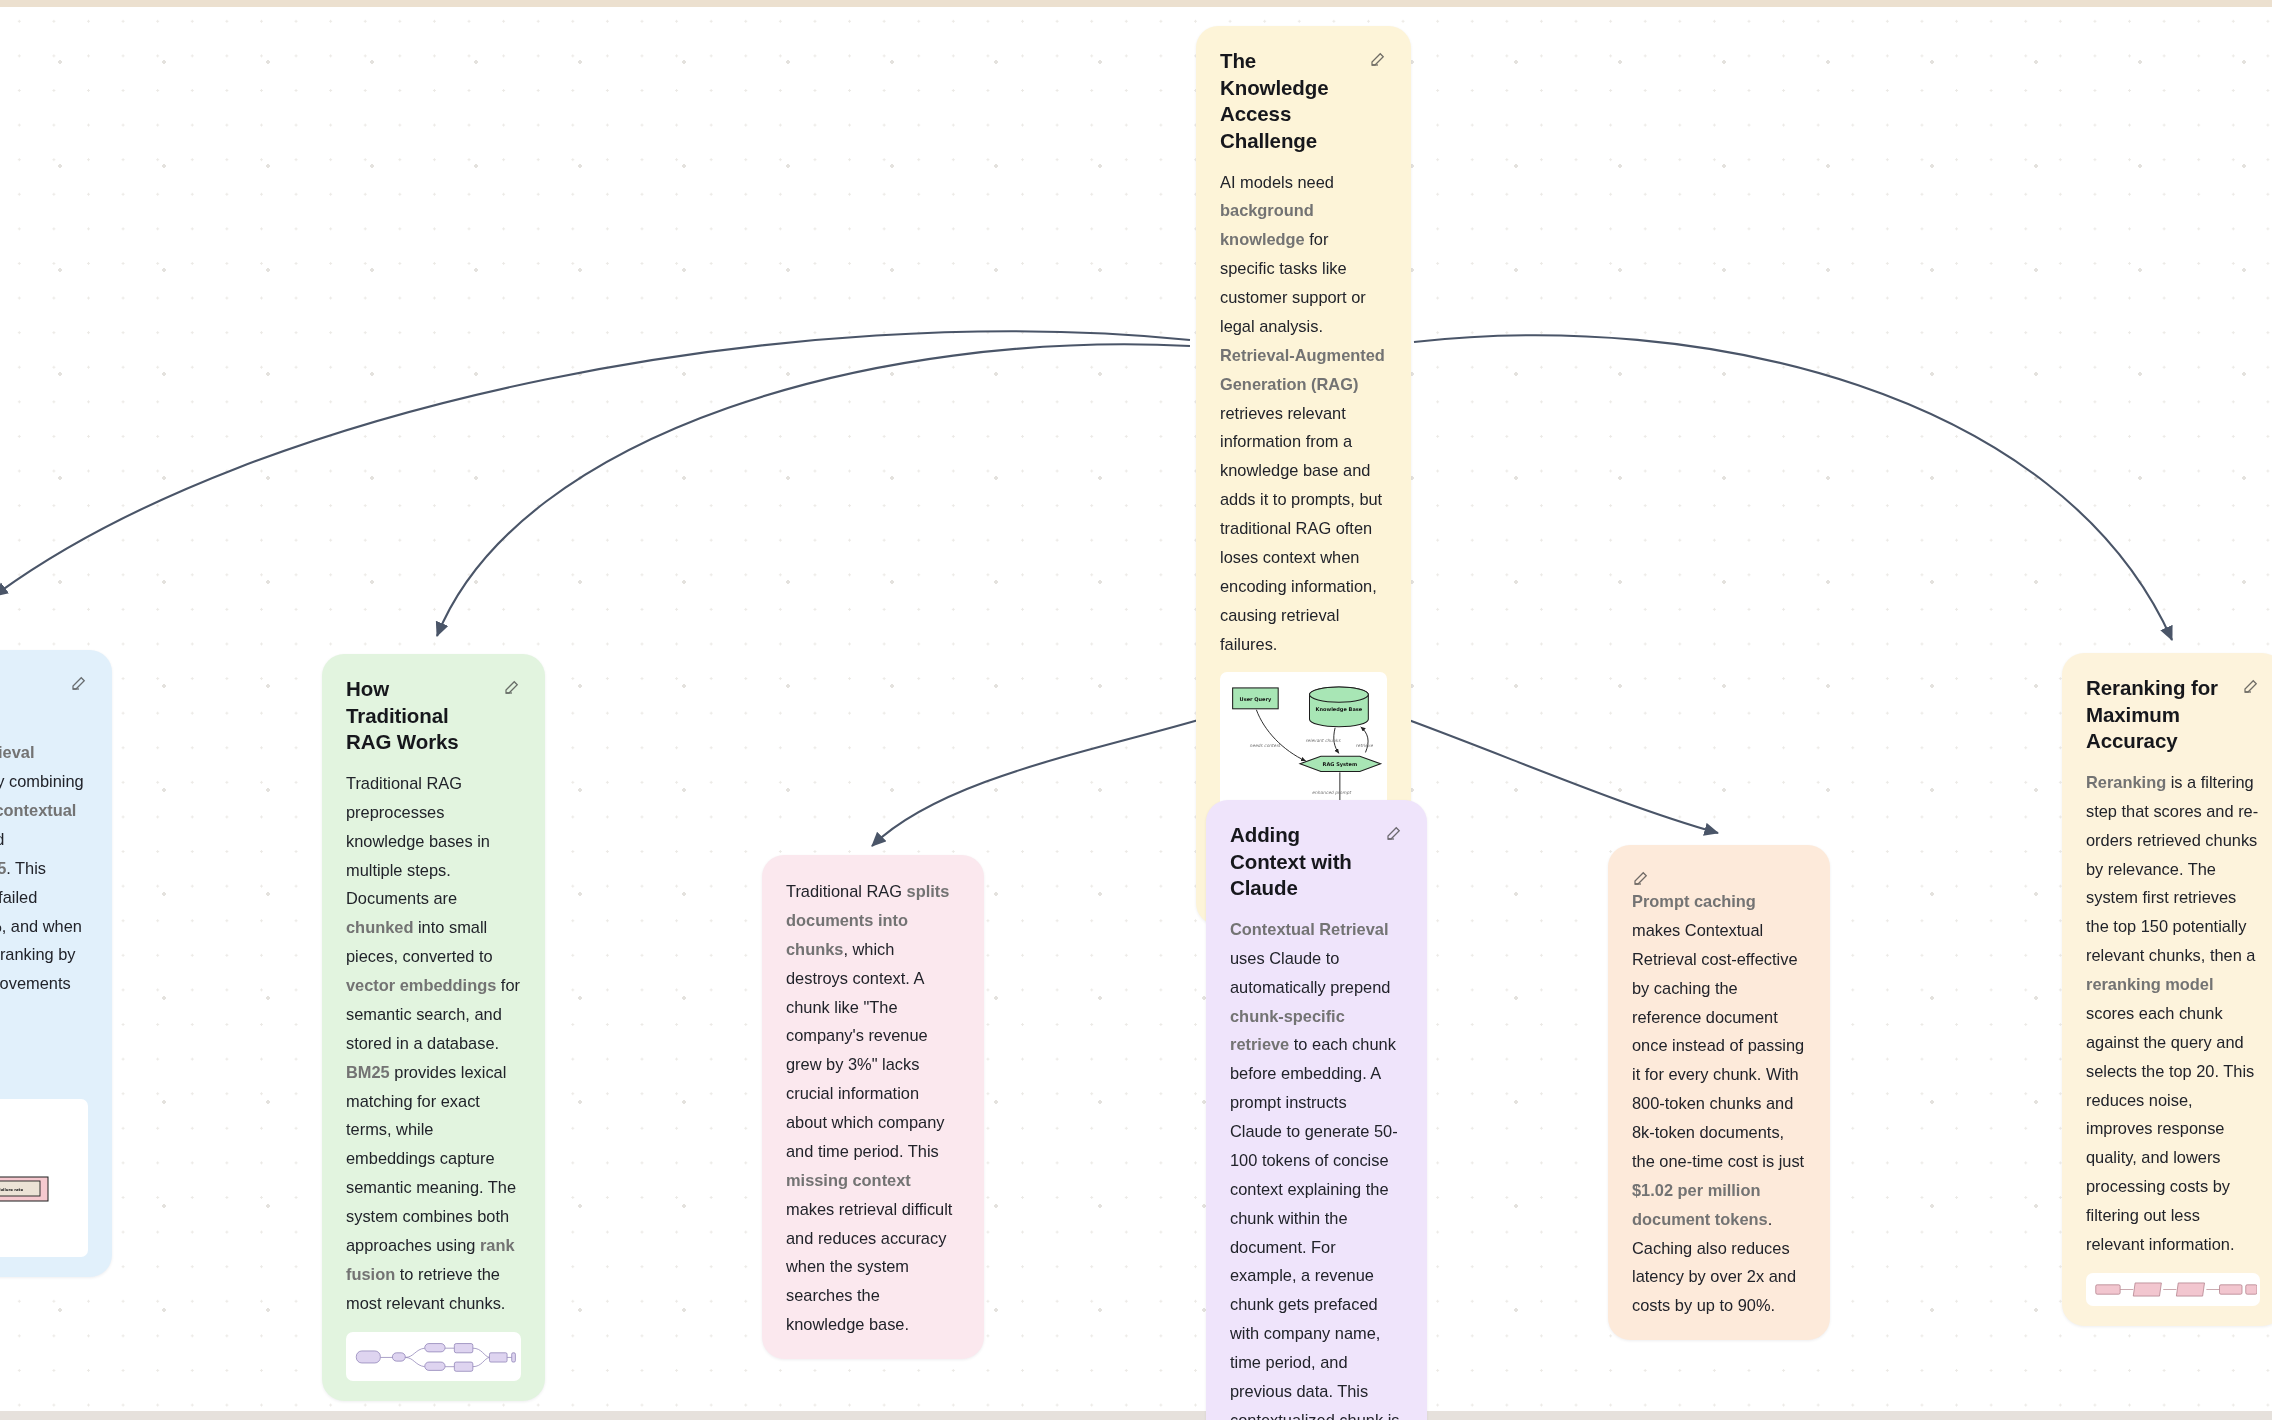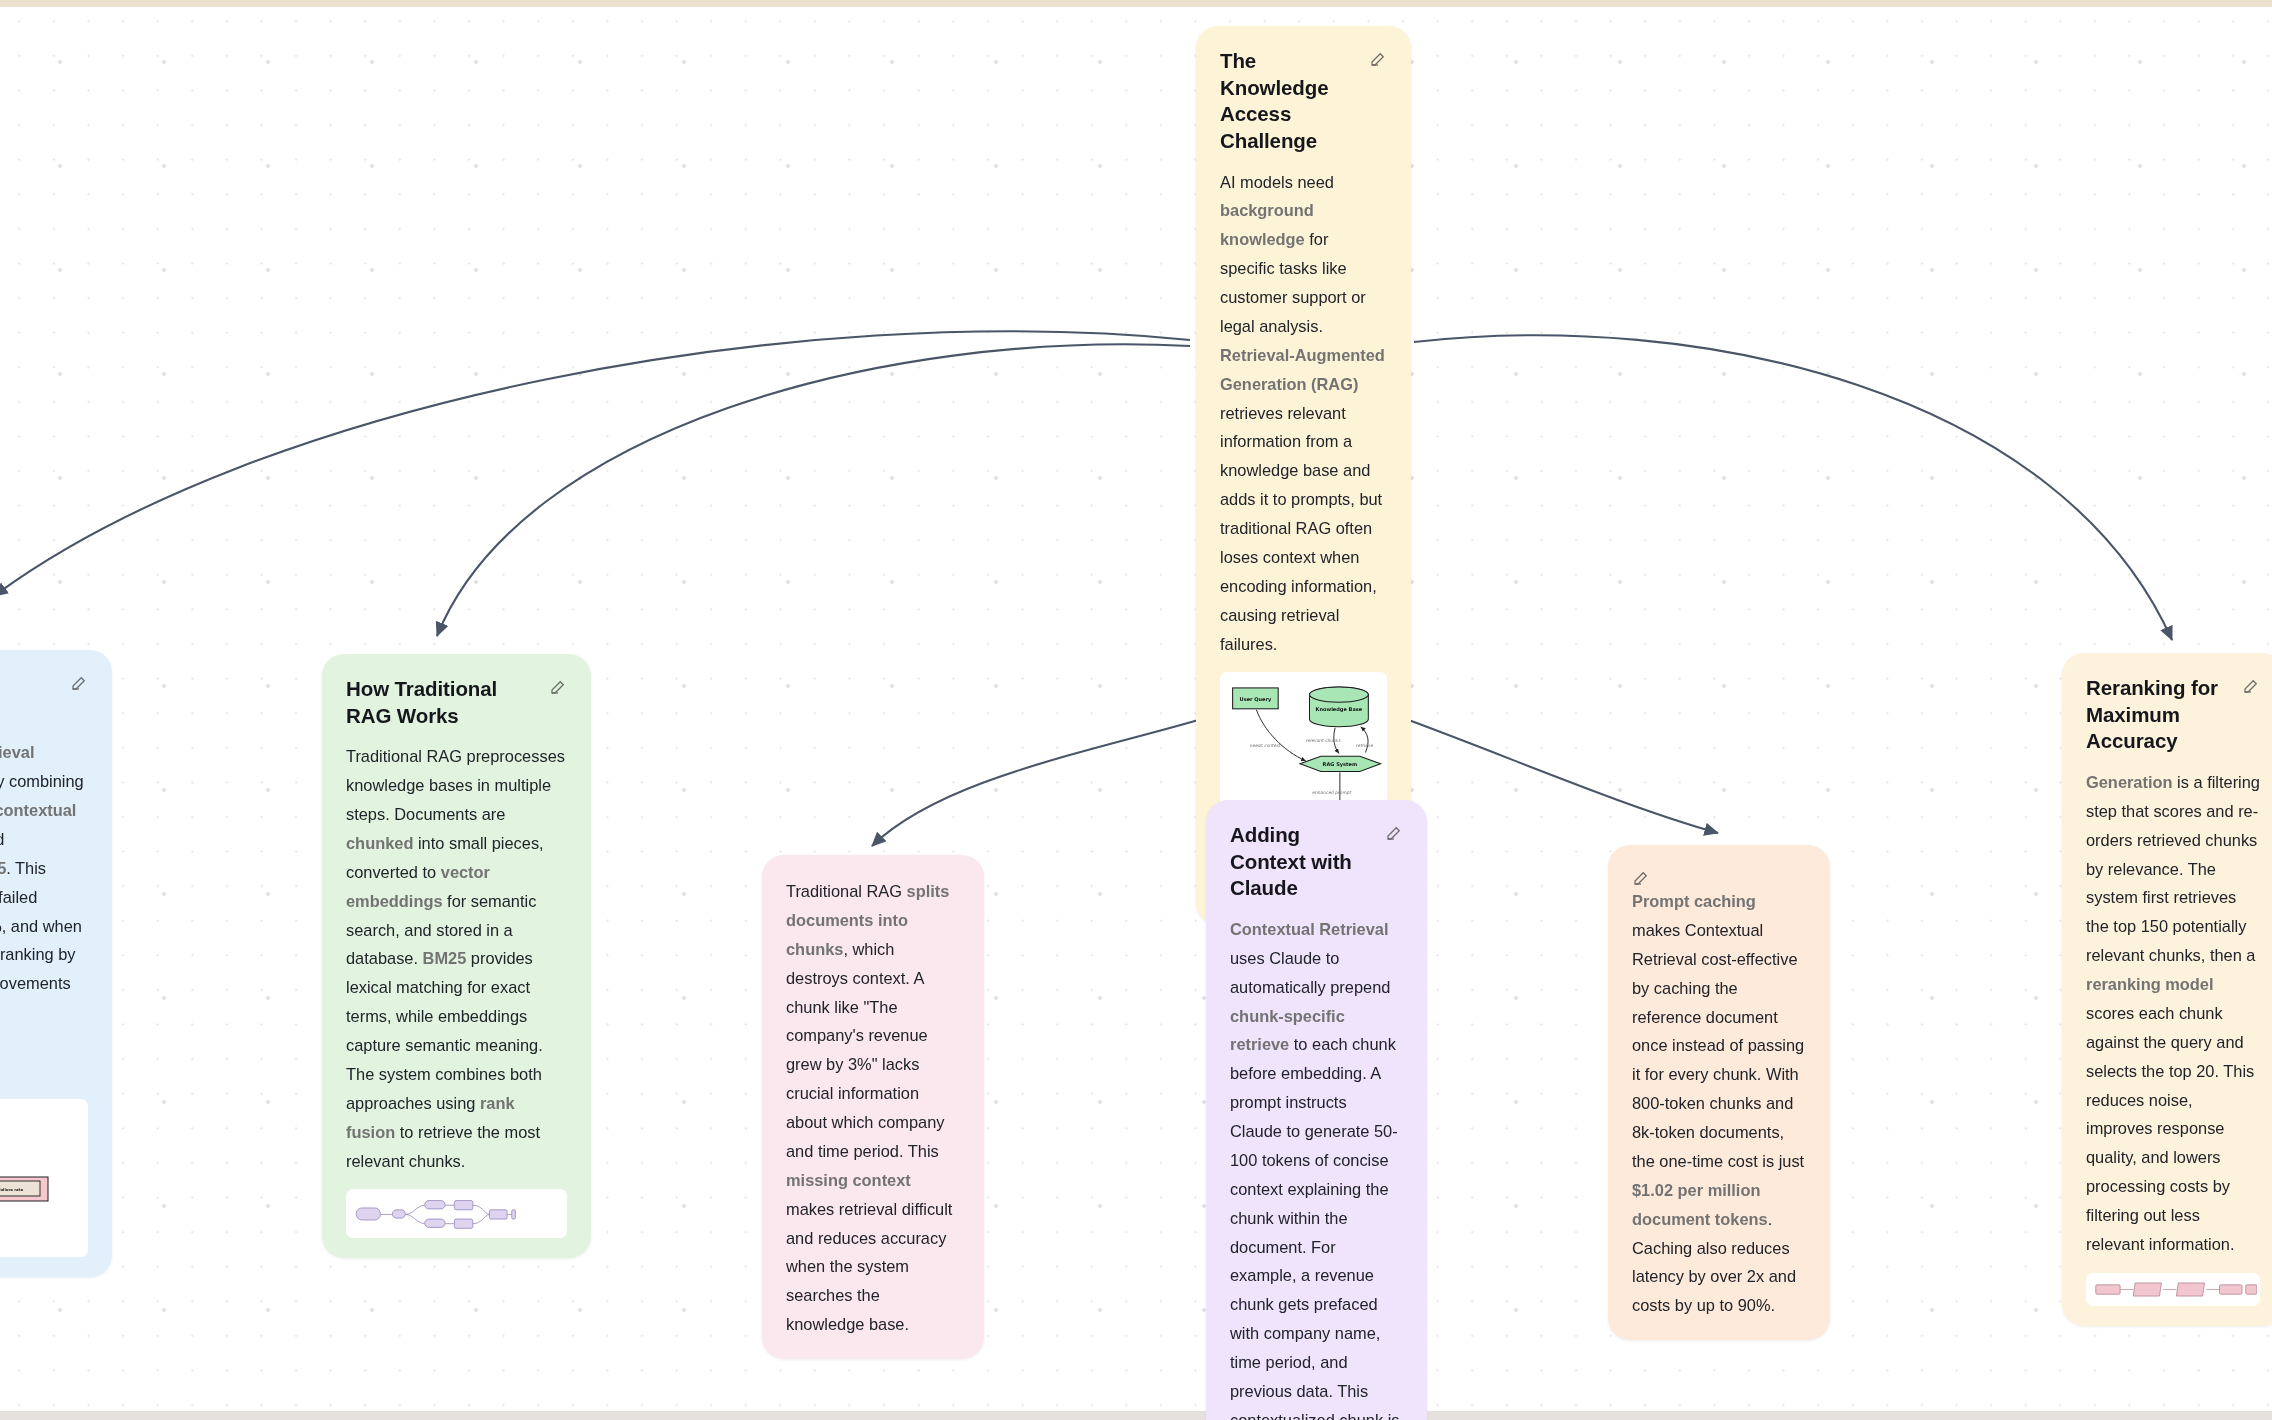--- a/index.html
+++ b/index.html
@@ -75,21 +75,21 @@
     margin-top: 14px;
     background: #fff;
     border-radius: 7px;
     padding: 6px;
     overflow: hidden;
   }
   .mini svg { display: block; }
 
   
   #card-challenge { left: 1196px; top: 26px;  width: 215px; }
-  #card-howrag    { left: 322px;  top: 654px; width: 269px; }
+  #card-howrag    { left: 322px;  top: 654px; width: 223px; }
   #card-destruct  { left: 762px;  top: 855px; width: 222px; }
   #card-claude    { left: 1206px; top: 800px; width: 221px; }
   #card-cost      { left: 1608px; top: 845px; width: 222px; }
   #card-rerank    { left: 2062px; top: 653px; width: 222px; }
   #card-ctxretr   { left: -148px; top: 650px; width: 260px; }
 </style>
 </head>
 <body>
 
 <div id="canvas">
@@ -236,21 +236,21 @@
   </div>
 
   <div class="card c-cream" id="card-rerank">
     <div class="hd">
       <h2>Reranking for Maximum Accuracy</h2>
       <svg class="edit-ico" viewBox="0 0 24 24" fill="none" stroke="#3a3a3a" stroke-width="1.7">
         <path d="M4 20h4L19 9l-4-4L4 16v4z"></path>
           <path d="M4 20h8"></path>
       </svg>
     </div>
-    <p><b>Generation</b> is a filtering step that scores and re-orders retrieved chunks by relevance. The system first retrieves the top 150 potentially relevant chunks, then a <b>reranking model</b> scores each chunk against the query and selects the top 20. This reduces noise, improves response quality, and lowers processing costs by filtering out less relevant information.</p>
+    <p><b>Reranking</b> is a filtering step that scores and re-orders retrieved chunks by relevance. The system first retrieves the top 150 potentially relevant chunks, then a <b>reranking model</b> scores each chunk against the query and selects the top 20. This reduces noise, improves response quality, and lowers processing costs by filtering out less relevant information.</p>
 
     <div class="mini">
       <svg viewBox="0 0 176 22" width="165" height="21" xmlns="http://www.w3.org/2000/svg">
         <g stroke="#b88e96" stroke-width=".8" fill="none">
           <path d="M30 11 L44 11"></path>
             <path d="M76 11 L90 11"></path>
           <path d="M122 11 L136 11"></path>
         </g>
         <g fill="#f2c6cf" stroke="#b07f89" stroke-width=".8">
           <rect x="4" y="6" width="26" height="10" rx="1.5"></rect>

